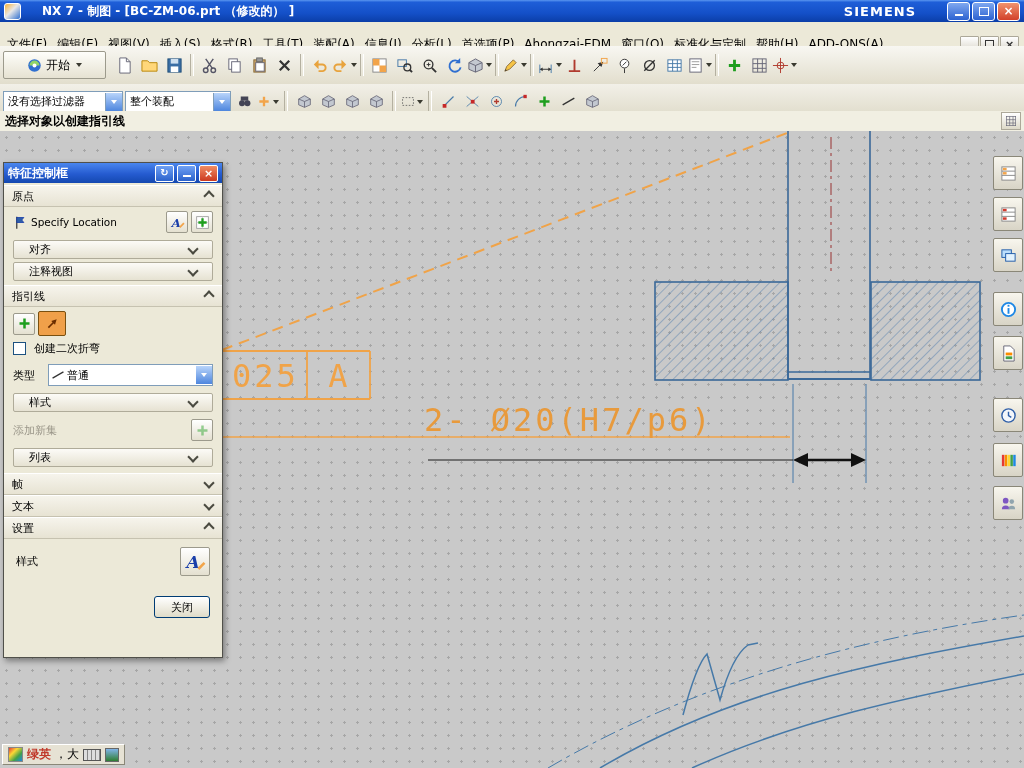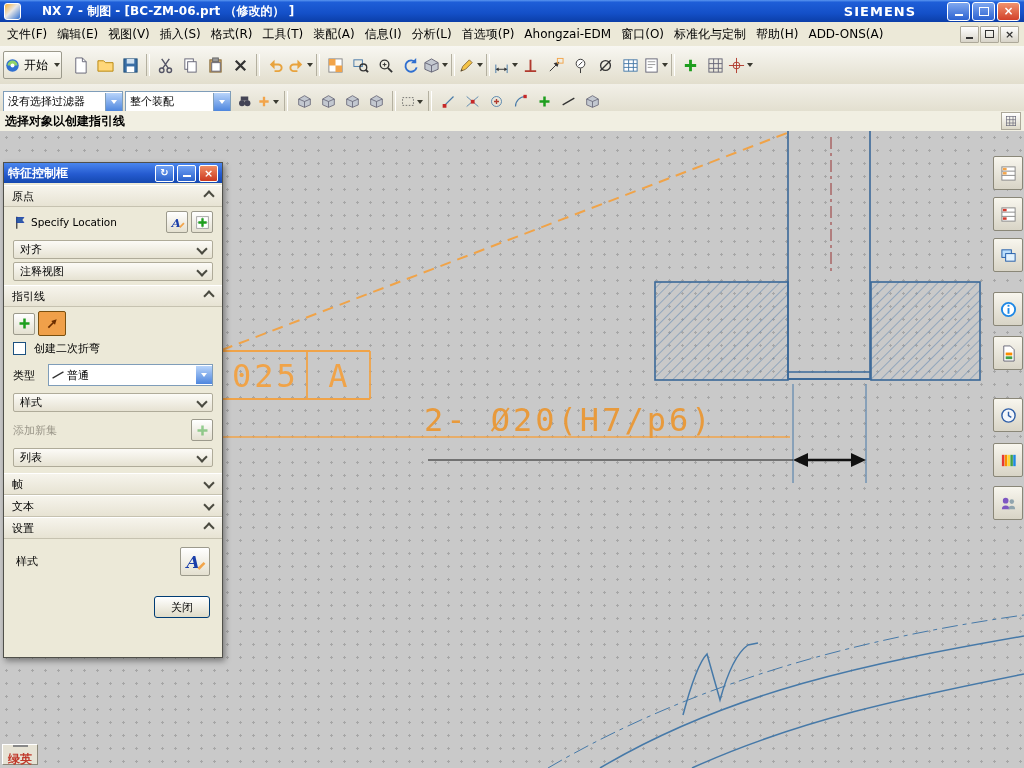--- a/index.html
+++ b/index.html
@@ -17,38 +17,38 @@
   .wbtns{display:flex;gap:2px;margin-left:10px;}
   .wbtn{width:21px;height:17px;border:1px solid #fff;border-radius:3px;color:#fff;
     background:linear-gradient(180deg,#7FA8F0,#2C62D0);display:flex;align-items:center;justify-content:center;}
   .wbtn.close{background:linear-gradient(180deg,#F0936E,#D2412A);}
   .g-min{width:8px;height:2px;background:#fff;margin-top:8px;}
   .g-max{width:8px;height:7px;border:1px solid #fff;}
   .g-x{font-size:12px;font-weight:bold;line-height:1;}
 
   
   .menubar{position:absolute;top:22px;left:0;right:0;height:24px;background:#ECE9D8;
-    display:flex;align-items:center;padding:0 2px;border-bottom:1px solid #fff;}
+    display:flex;align-items:center;padding:10px 2px;border-bottom:1px solid #fff;}
   .menu-item{padding:3px 5px;white-space:nowrap;font-size:12px;}
   .mdi-btns{margin-left:auto;display:flex;gap:1px;padding-right:3px;}
   .mdi-btn{width:17px;height:15px;border:1px solid #ACA899;border-radius:1px;
     background:linear-gradient(#FFFFFF,#D8D4C8);display:flex;align-items:center;justify-content:center;color:#333;}
   .gm{width:7px;height:2px;background:#333;margin-top:7px;}
   .gx{font-size:11px;font-weight:bold;line-height:1;color:#333;}
   .gr{width:7px;height:6px;border:1px solid #333;}
 
   
   .toolbar1{position:absolute;top:46px;left:0;right:0;height:38px;display:flex;align-items:center;
     padding:0 3px;background:linear-gradient(#F8F7F2,#E2DECD);border-bottom:1px solid #C6C2B0;}
   .toolbar2{position:absolute;top:84px;left:0;right:0;height:27px;display:flex;align-items:center;
     padding:4px 3px;gap:2px;background:linear-gradient(#F2F0E8,#DEDAC8);border-bottom:1px solid #C6C2B0;}
   .tbtn{width:25px;height:25px;display:flex;align-items:center;justify-content:center;border-radius:2px;flex:none;}
   .tbtn2{width:22px;height:21px;display:flex;align-items:center;justify-content:center;flex:none;}
   .tsep{width:2px;height:22px;border-left:1px solid #B4B0A0;border-right:1px solid #FFF;margin:0 3px;flex:none;}
-  .start-btn{display:flex;align-items:center;gap:4px;height:26px;padding:0 1px;margin-right:6px;
+  .start-btn{display:flex;align-items:center;gap:4px;height:26px;padding:0 23px;margin-right:6px;
     border:1px solid #9C9A8C;border-radius:2px;background:linear-gradient(#FEFEFA,#E6E2D2);flex:none;}
   .caret{width:0;height:0;border-left:3px solid transparent;border-right:3px solid transparent;
     border-top:4px solid #3A3A30;margin-left:2px;flex:none;}
   .ic{width:17px;height:17px;display:block;}
   .ic-s{width:15px;height:15px;display:block;}
 
   .combo{display:flex;align-items:center;height:20px;background:#fff;border:1px solid #7F9DB9;font-size:11px;flex:none;}
   .combo .cv{padding:0 4px;white-space:nowrap;overflow:hidden;flex:1;}
   .combo .ca{width:16px;height:18px;border-left:1px solid #7F9DB9;
     background:linear-gradient(#B8D4FA,#4E86DE);display:flex;align-items:center;justify-content:center;}
@@ -70,21 +70,21 @@
     border:1px solid #50504A;box-shadow:2px 3px 6px rgba(0,0,0,.4);}
   .dlg-title{height:20px;display:flex;align-items:center;padding:0 4px;color:#fff;font-weight:bold;
     background:linear-gradient(180deg,#4A86EE 0%,#255BD0 55%,#1448B0 100%);}
   .dlg-tbtn{width:17px;height:15px;margin-left:3px;display:flex;align-items:center;justify-content:center;
     border:1px solid #fff;border-radius:2px;color:#fff;font-size:10px;line-height:1;
     background:linear-gradient(#6FA0F4,#2B62CC);}
   .dlg-tbtn.close{background:linear-gradient(#F08C64,#CC3A20);font-weight:bold;font-size:11px;}
   .dlg-body{padding:2px 0 4px 0;}
   .dhead{display:flex;align-items:center;height:20px;padding:0 9px 0 8px;font-size:11px;
     background:linear-gradient(#F6F4EC,#E7E3D3);border-top:1px solid #FFF;border-bottom:1px solid #C6C2B0;gap:48px;}
-  .dbar{display:flex;align-items:center;height:17px;margin:3px 9px;padding:0 6px;font-size:11px;
+  .dbar{display:flex;align-items:center;height:17px;margin:3px 9px;padding:0 15px;font-size:11px;
     background:linear-gradient(#FCFBF7,#E6E2D2);border:1px solid #AFAB99;border-radius:2px;}
   .chev{margin-left:auto;width:6px;height:6px;border-left:2px solid #4A4A40;border-bottom:2px solid #4A4A40;flex:none;}
   .chev.up{transform:rotate(135deg);}
   .chev.down{transform:rotate(-45deg);margin-bottom:2px;}
   .drow{display:flex;align-items:center;padding:4px 9px;font-size:11px;gap:3px;}
   .sel-term{flex:1;height:22px;background:#F2A14E;border:1px solid #946020;color:#5A2800;
     display:flex;align-items:center;padding:0 3px;font-size:10.5px;white-space:nowrap;overflow:hidden;}
   .sq-btn{width:20px;height:20px;border:1px solid #9C9A8C;border-radius:2px;flex:none;
     background:linear-gradient(#FFFFFF,#E4E0D0);display:flex;align-items:center;justify-content:center;}
   .sq-btn.big{width:26px;height:23px;}
@@ -99,21 +99,21 @@
   .style-row{display:flex;align-items:center;padding:8px 12px 4px 12px;font-size:11px;}
   .style-row .sq-btn{margin-left:auto;width:28px;height:27px;}
 
   
   .sidebar{position:absolute;right:1px;top:156px;width:30px;height:380px;}
   .side-btn{position:absolute;left:0;width:28px;height:32px;border:1px solid #8A8778;border-radius:2px;
     background:linear-gradient(#F8F6EE,#D8D4C6);display:flex;align-items:center;justify-content:center;}
 
   
   .ime{position:absolute;left:2px;top:744px;height:19px;display:flex;align-items:center;gap:4px;
-    padding:0 5px;background:#E6E2D4;border:1px solid;border-color:#FFF #8A8778 #8A8778 #FFF;font-size:12px;flex-direction:column;}
+    padding:0 5px;background:#E6E2D4;border:1px solid;border-color:#FFF #8A8778 #8A8778 #FFF;font-size:12px;}
   .ime-logo{width:13px;height:13px;background:linear-gradient(135deg,#E53935,#FDD835,#43A047,#1E88E5);border:1px solid #888;}
   .ime-red{color:#C0392B;font-weight:bold;}
   .ime-kbd{width:16px;height:10px;border:1px solid #555;background:
     repeating-linear-gradient(90deg,#ddd 0 3px,#888 3px 4px);}
   .ime-ico2{width:12px;height:12px;background:linear-gradient(180deg,#7FB3E8,#2E7D32);border:1px solid #666;}
   .dim45{opacity:.45;}
 </style>
 </head>
 <body>
 

